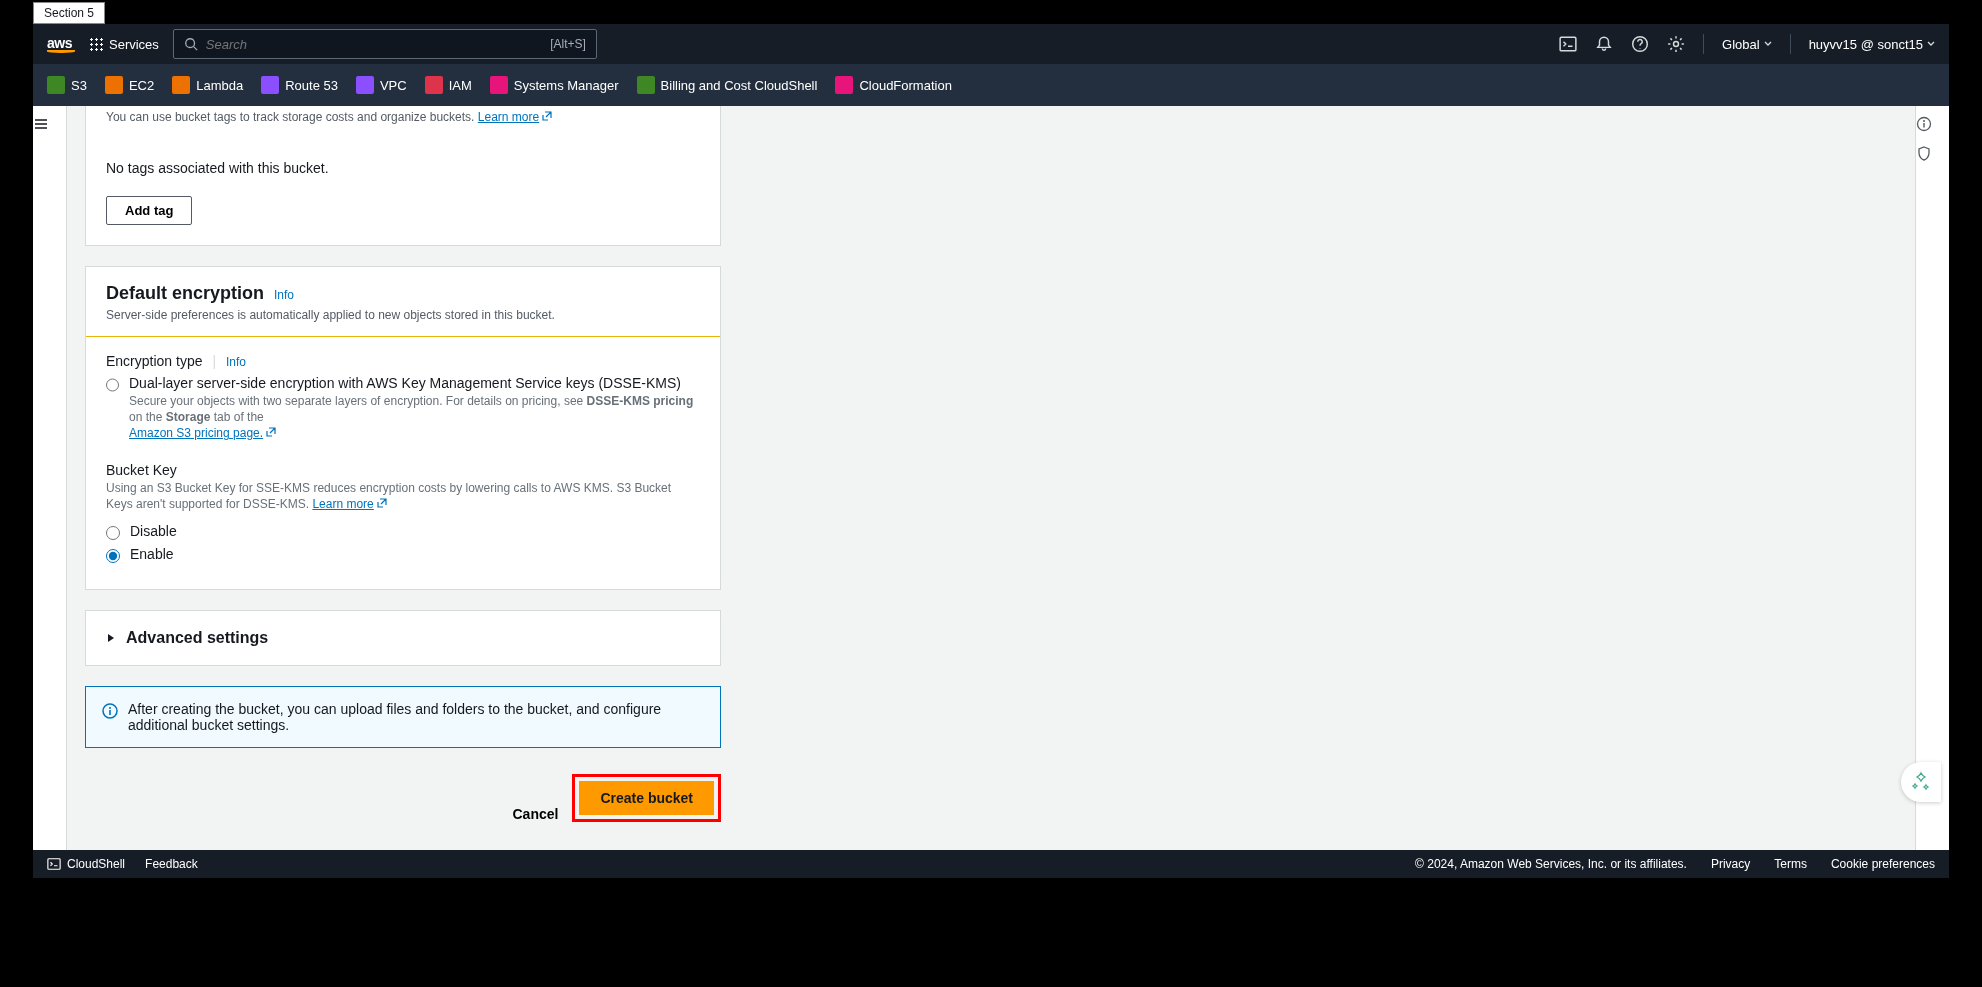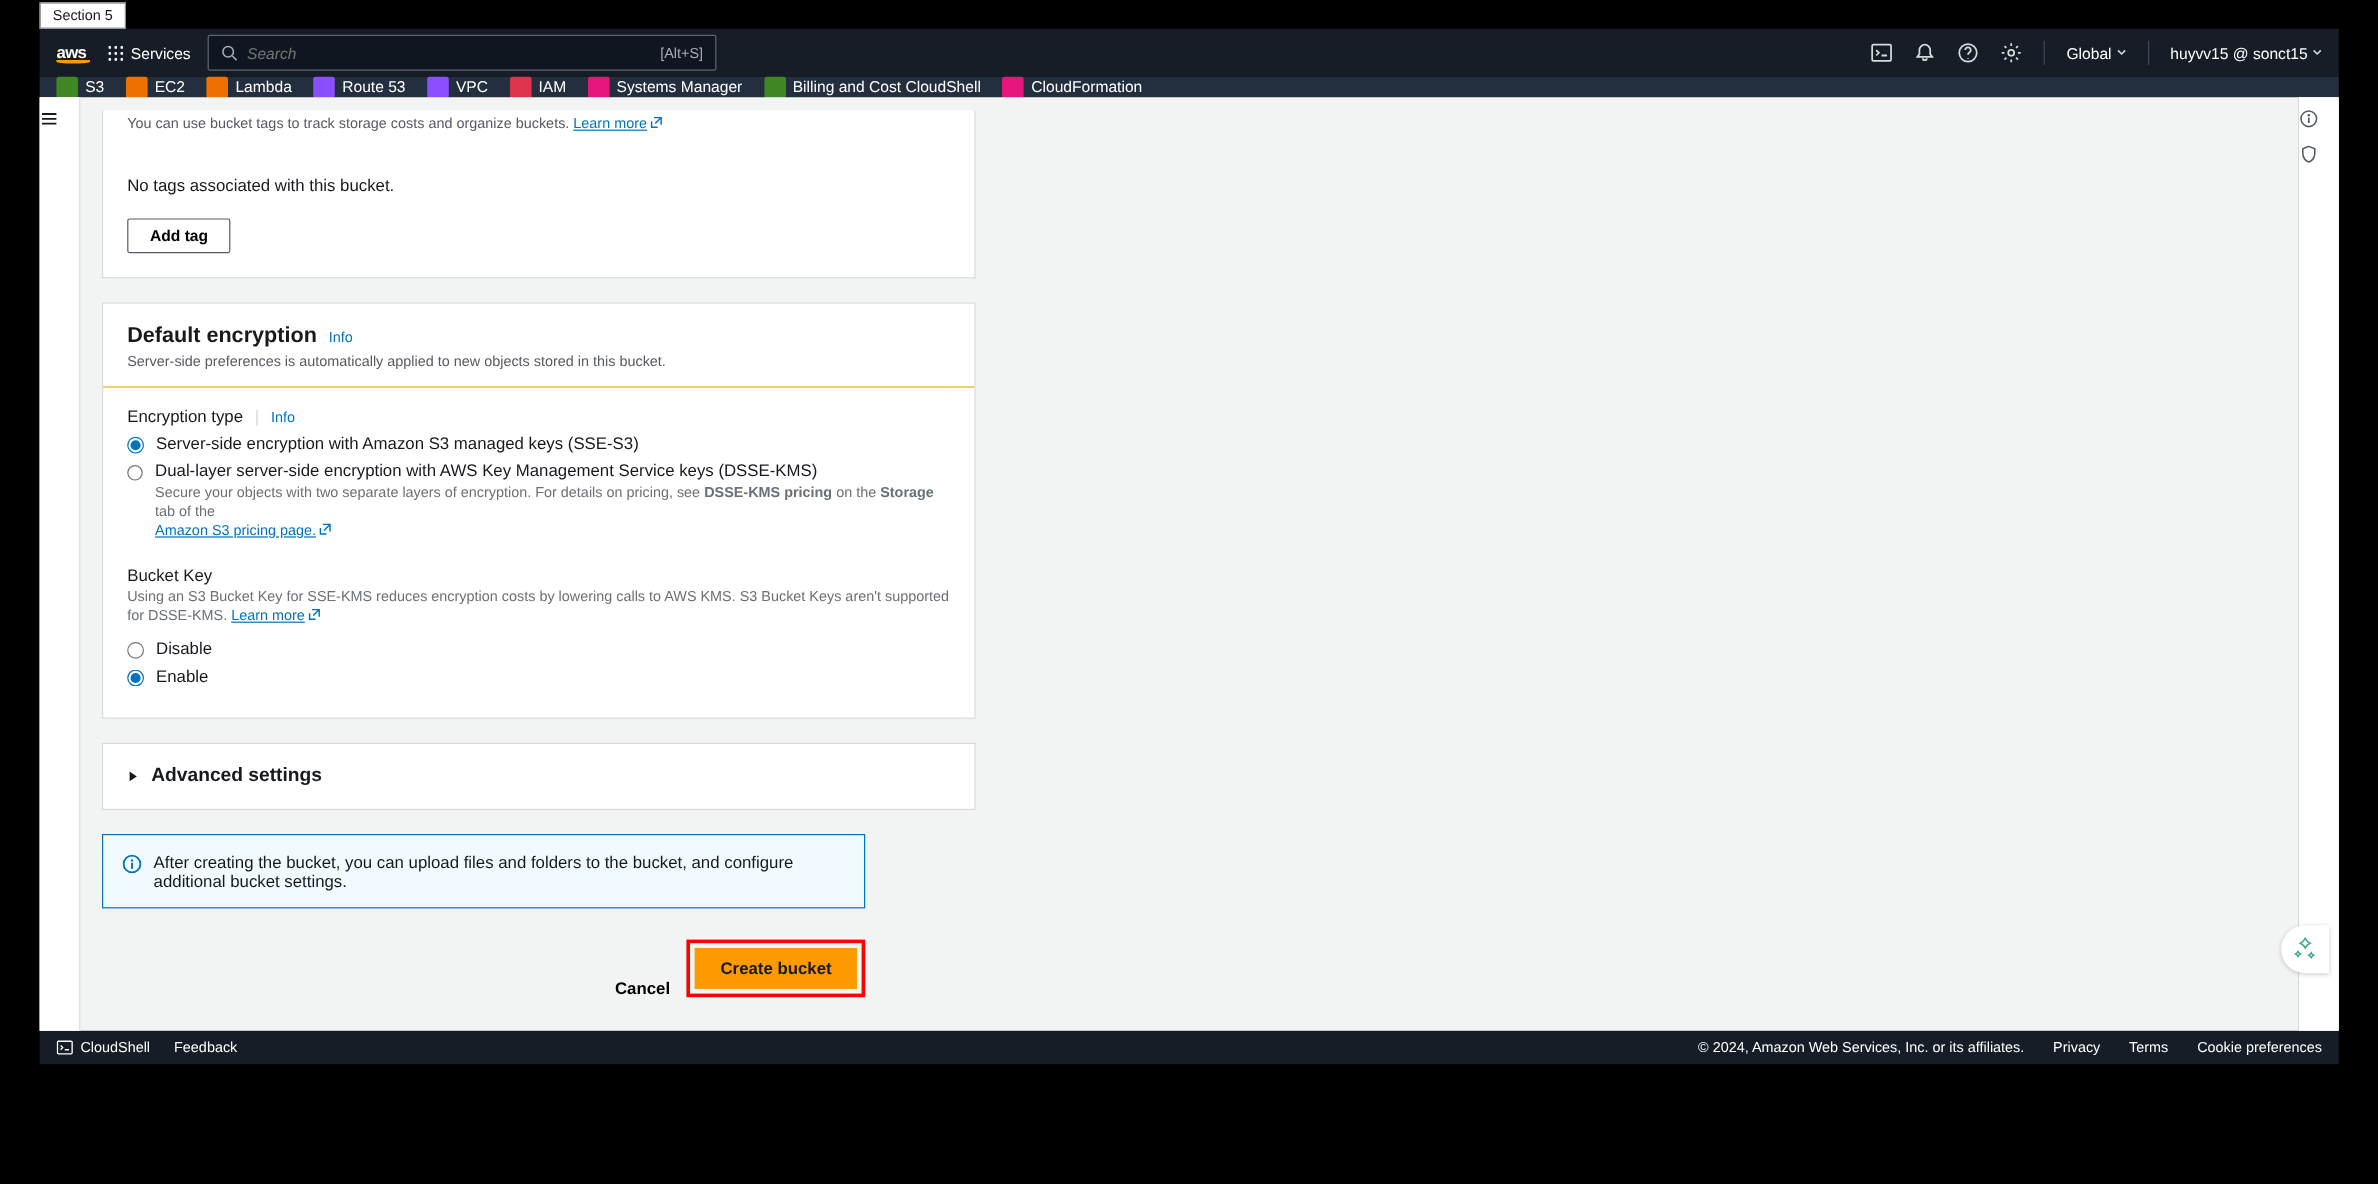--- a/index.html
+++ b/index.html
@@ -15,28 +15,28 @@
   radial-gradient(circle,#fff 1.2px,transparent 1.2px) 0 5px/5px 5px,
   radial-gradient(circle,#fff 1.2px,transparent 1.2px) 0 10px/5px 5px; }
 .search-box { flex: 0 0 424px; background: #0f1620; border: 1px solid #5a6776; height: 30px; display: flex; align-items: center; padding: 0 10px; gap: 8px; border-radius: 2px; position: relative; }
 .search-box input { flex: 1; background: transparent; border: none; outline: none; color: #fff; font-style: italic; font-size: 13px; }
 .search-box .kbd { color: #aab; font-size: 12px; }
 .top-spacer { flex: 1; }
 .top-icons { display: flex; align-items: center; gap: 18px; }
 .top-icon { width: 18px; height: 18px; cursor: pointer; color:#d5dbdb; }
 .region-btn, .user-btn { font-size: 13px; cursor: pointer; display:flex; align-items:center; gap:4px;}
 .divider-v { width:1px; height:20px; background:#3f4b58;}
-.subnav { background: #232f3e; height: 17px; display: flex; align-items: center; padding: 0 8px; color: #fff; gap: 6px; margin: 0 33px; font-size: 13px; }
+.subnav { background: #232f3e; height: 42px; display: flex; align-items: center; padding: 0 8px; color: #fff; gap: 6px; margin: 0 33px; font-size: 13px; }
 .subnav-item { display: flex; align-items: center; gap: 6px; padding: 0 6px; cursor: pointer; }
 .svc-icon { width: 18px; height: 18px; display:inline-flex; align-items:center; justify-content:center; border-radius:2px; font-size:10px; font-weight:bold;}
 .main-area { background: #f2f3f3; margin: 0 33px; display: flex; position: relative; min-height: 640px; }
 .left-rail { width: 34px; background: #fff; padding-top: 10px; text-align: center; cursor: pointer; border-right: 1px solid #d5dbdb;}
 .right-rail { width: 34px; background: #fff; padding-top: 10px; text-align: center; border-left: 1px solid #d5dbdb;}
 .content { flex: 1; padding: 0 18px 28px 18px; overflow: auto; }
-.panel { background: #fff; border: 1px solid #d5dbdb; margin-bottom: 20px; width: 728px; margin-top: 11px; }
+.panel { background: #fff; border: 1px solid #d5dbdb; margin-bottom: 20px; width: 636px; }
 .panel-body { padding: 16px 20px 20px 20px; }
 .panel-header { padding: 16px 20px 4px 20px; }
 .panel-header + .subdesc { padding: 0 20px 14px 20px;}
 .panel-split { border-top: 1px solid #eab308; }
 .muted { color: #545b64; font-size: 12px; }
 .btn { background: #fff; border: 1px solid #545b64; padding: 6px 18px; font-weight: bold; font-size: 13px; cursor: pointer; border-radius: 2px; }
 .h2 { font-size: 18px; font-weight: bold; display: inline-block; }
 .info-link { color: #0073bb; font-size: 12px; margin-left: 6px; cursor: pointer; }
 .field-label { font-size: 14px; display:inline-block; }
 .radio-row { display: flex; align-items: flex-start; gap: 10px; margin: 6px 0; font-size: 14px;}
@@ -184,24 +184,20 @@
           <span class="info-link">Info</span>
         </div>
         <div class="subdesc muted">Server-side preferences is automatically applied to new objects stored in this bucket.</div>
         <div class="panel-body panel-split">
           <div style="margin-bottom:4px;">
             <span class="field-label">Encryption type</span>
             <span style="color:#d5dbdb;margin:0 6px;">|</span>
             <span class="info-link" style="margin-left:0;">Info</span>
           </div>
 
-          <label class="radio-row">
-            <input type="radio" name="enc" checked="" style="">
-            <span>Server-side encryption with Amazon S3 managed keys (SSE-S3)</span>
-          </label>
           <label class="radio-row" style="align-items:flex-start;">
             <input type="radio" name="enc" style="">
             <div>
               <div>Dual-layer server-side encryption with AWS Key Management Service keys (DSSE-KMS)</div>
               <div class="radio-desc">
                 <span>Secure your objects with two separate layers of encryption. For details on pricing, see </span><b>DSSE-KMS pricing</b><span> on the </span><b>Storage</b><span> tab of the </span><br>
                 <a class="link"><span>Amazon S3 pricing page.</span><svg class="ext-icon" viewBox="0 0 12 12">
                       <path d="M4 2h6v6M10 2L5 7M2 5v5h5" fill="none" stroke="#0073bb" stroke-width="1.2"></path>
                     </svg></a>
               </div>

